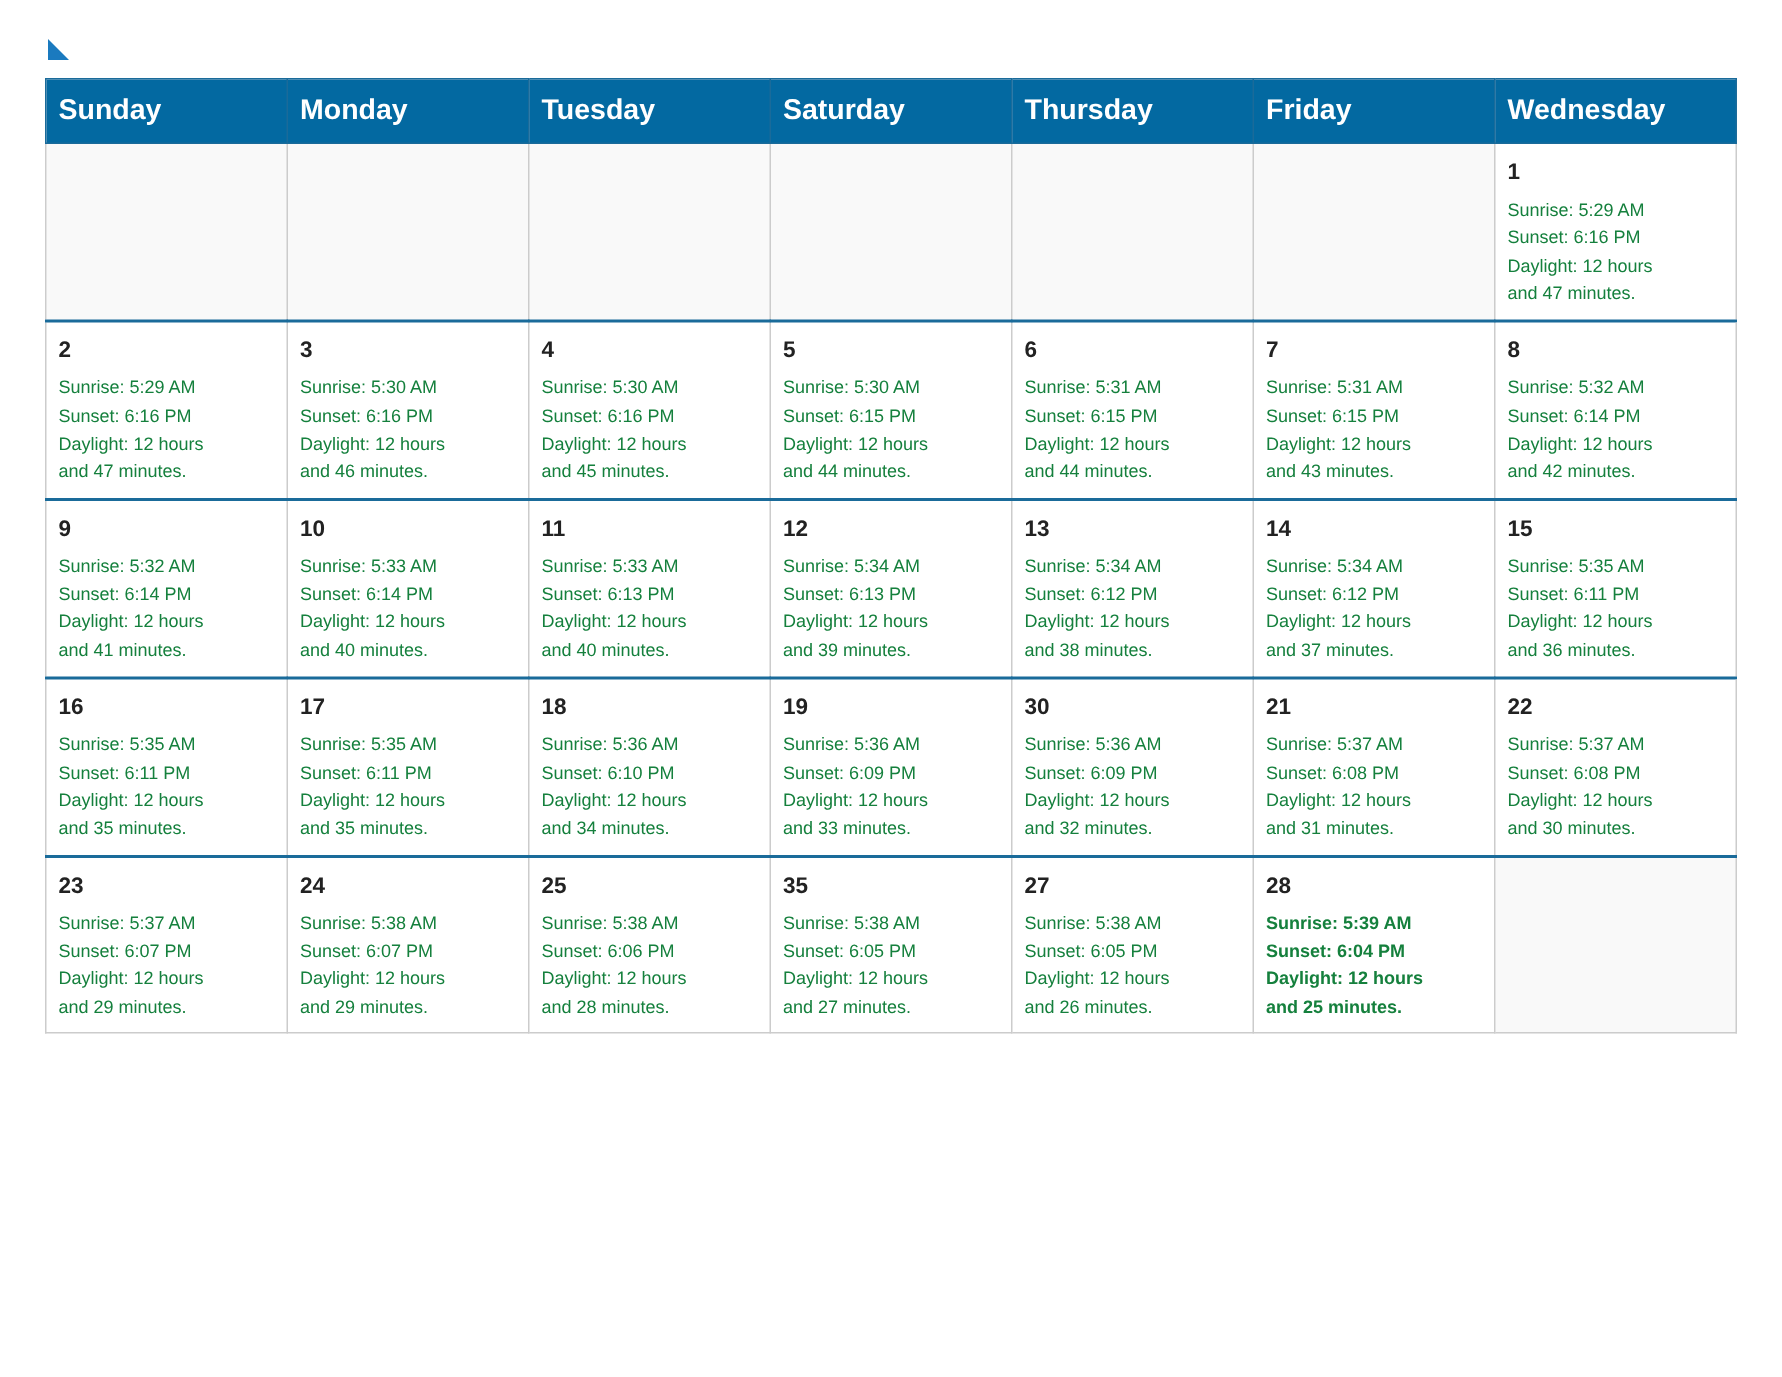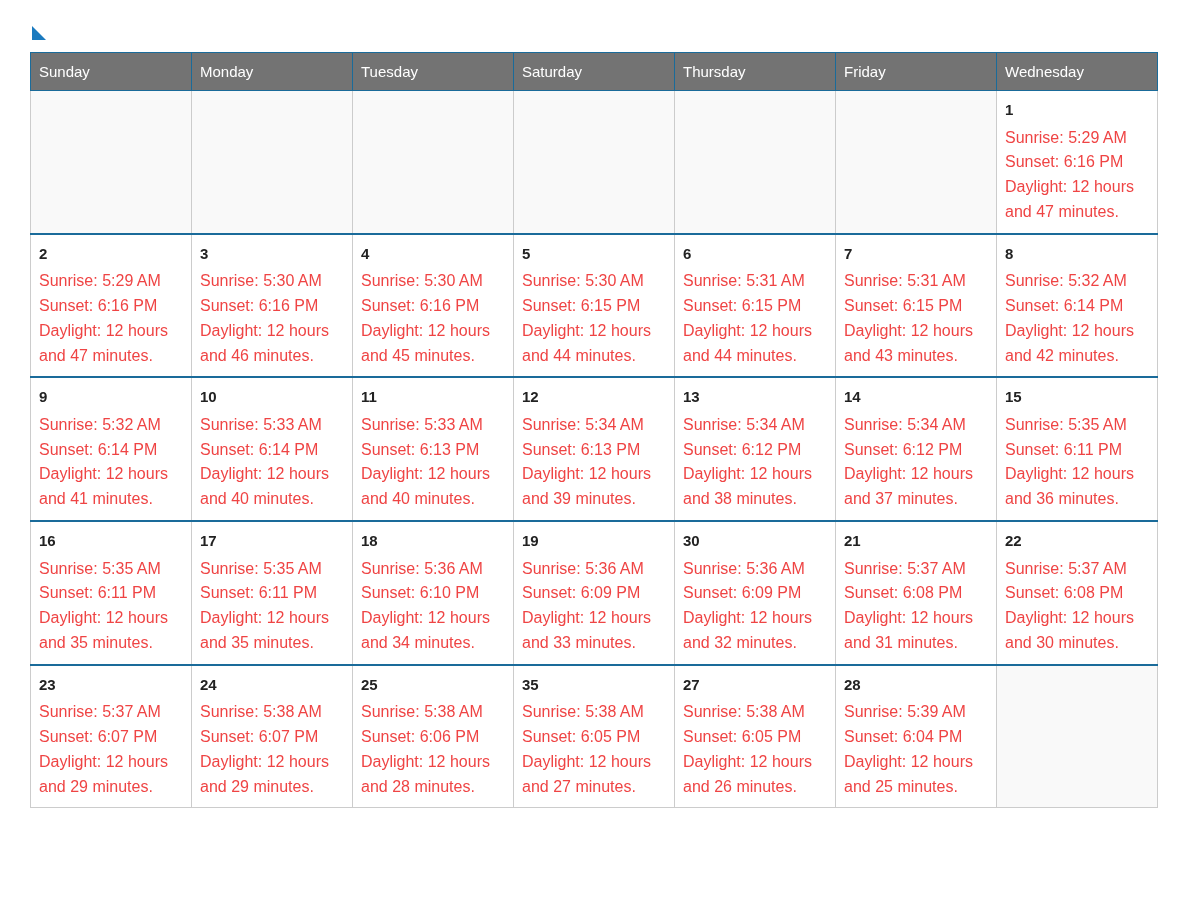--- a/index.html
+++ b/index.html
@@ -60,24 +60,24 @@
       font-size: 22px;
       color: #444;
       margin-top: 4px;
     }
     .calendar {
       width: 100%;
       border-collapse: collapse;
       border: 1px solid #bbb;
     }
     .calendar thead tr th {
-      background-color: #737373;
+      background-color: #0369a1;
       color: #fff;
-      font-size: 15px;
-      font-weight: normal;
+      font-size: 19px;
+      font-weight: bold;
       padding: 10px 8px;
       text-align: left;
       border: 1px solid #1a6b9a;
     }
     .calendar tbody tr td {
       border: 1px solid #ccc;
       vertical-align: top;
       padding: 8px 8px;
       width: 14.28%;
       min-height: 100px;
@@ -86,22 +86,22 @@
       line-height: 1.5;
     }
     .calendar tbody tr td .day-num {
       font-size: 15px;
       font-weight: bold;
       color: #222;
       display: block;
       margin-bottom: 4px;
     }
     .calendar tbody tr td .day-info {
-      font-size: 16px;
-      color: #ef4444;
+      font-size: 12px;
+      color: #15803d;
       line-height: 1.55;
     }
     .calendar tbody tr {
       border-top: 2px solid #1a6b9a;
     }
     .calendar tbody tr:first-child {
       border-top: none;
     }
     .empty-cell {
       background: #f9f9f9;
@@ -336,21 +336,21 @@
         </td>
         <td>
           <span class="day-num">27</span>
           <div class="day-info" style="white-space: pre-line;">Sunrise: 5:38 AM
 Sunset: 6:05 PM
 Daylight: 12 hours
 and 26 minutes.</div>
         </td>
         <td>
           <span class="day-num">28</span>
-          <div class="day-info" style="white-space: pre-line;">Sunrise: 5:39 AM
+          <div class="day-info" style="white-space: pre-line; font-weight: bold;">Sunrise: 5:39 AM
 Sunset: 6:04 PM
 Daylight: 12 hours
 and 25 minutes.</div>
         </td>
         <td class="empty-cell"></td>
       </tr>
     </tbody>
 </table>
 
 </body></html>

